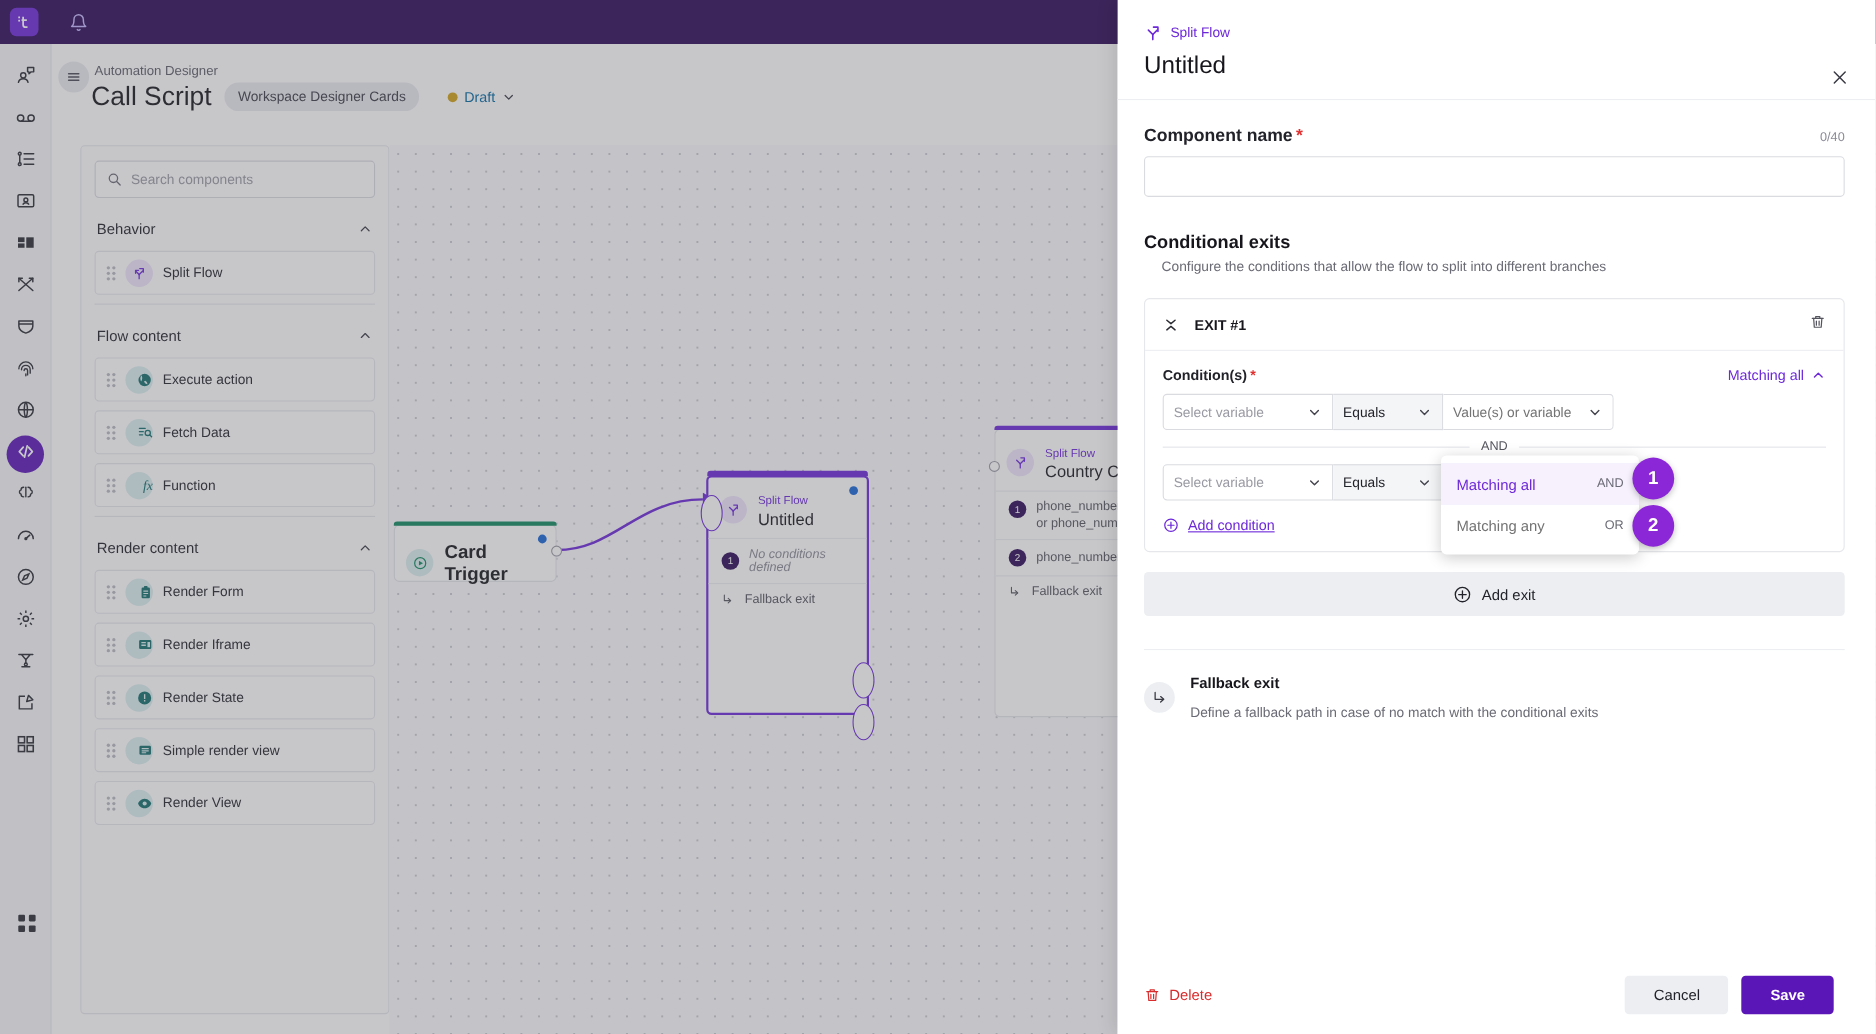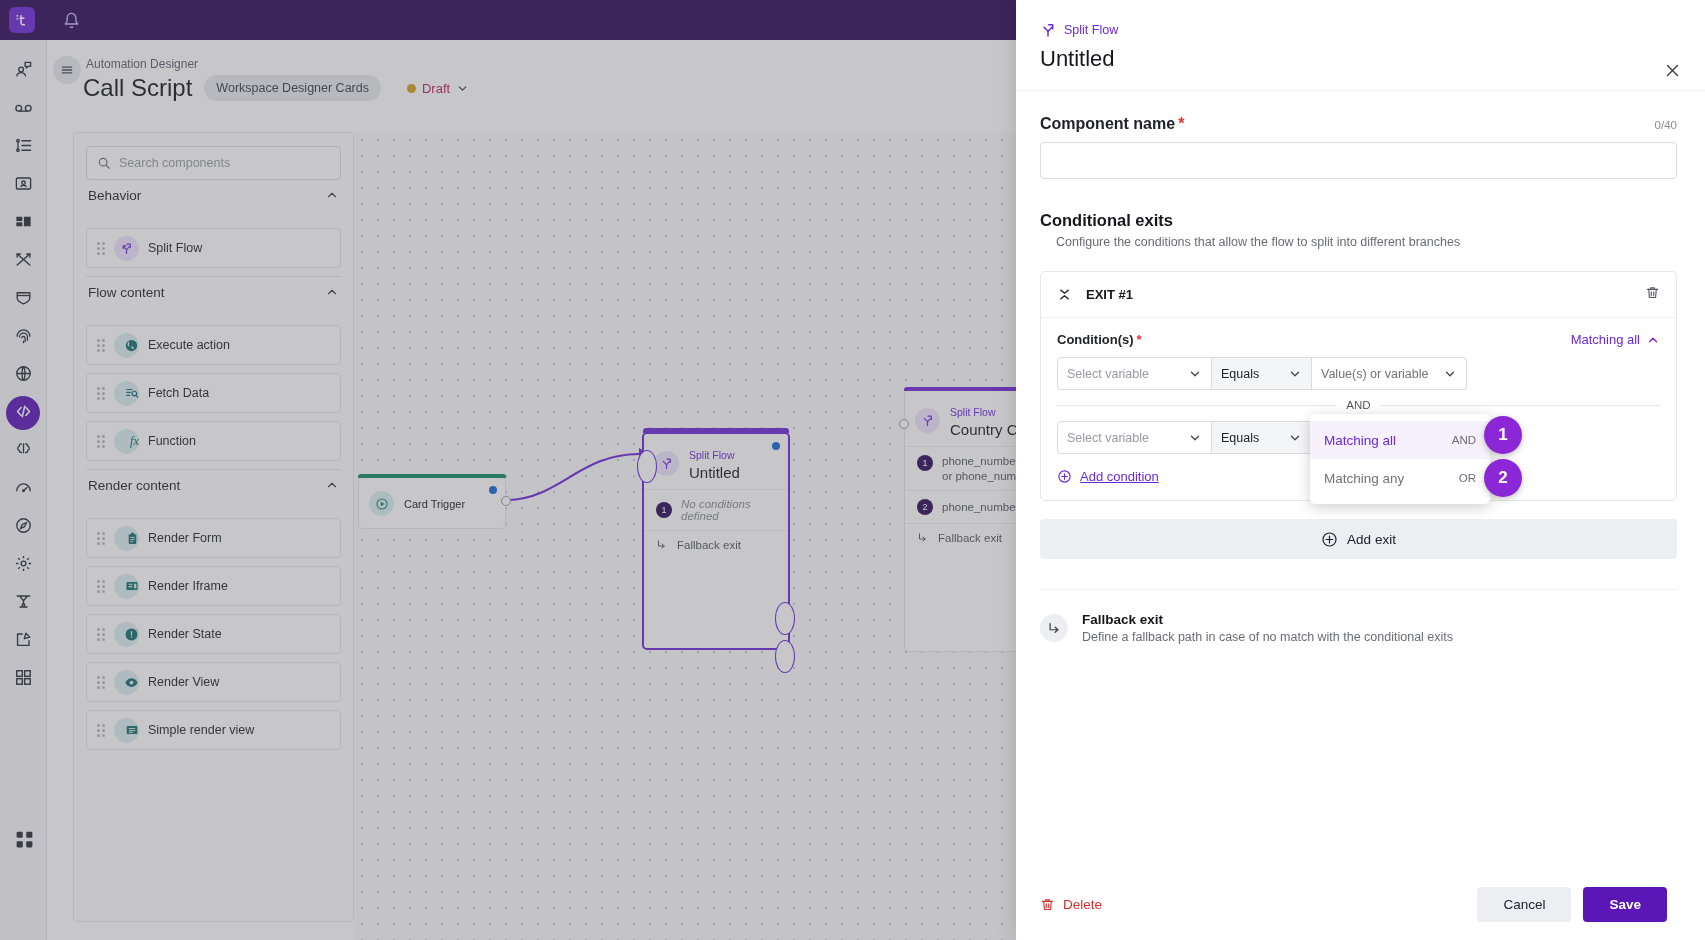--- a/index.html
+++ b/index.html
@@ -72,35 +72,35 @@
   }
   .crumb { position: absolute; left: 39px; top: 17px; font-size: 12px; color: #5d5d69; }
   .title-line { position: absolute; left: 36px; top: 34px; display: flex; align-items: center; gap: 12px; }
   .big-title { font-size: 24px; font-weight: 400; color: #16161c; }
   .ws-chip {
     background: #e9eaee; border-radius: 14px; padding: 6px 12px;
     font-size: 12.5px; color: #3c3c47;
   }
   .draft-wrap { display: flex; align-items: center; gap: 6px; margin-left: 14px; }
   .draft-dot { width: 9px; height: 9px; border-radius: 50%; background: #d0a214; }
-  .draft-txt { font-size: 13px; color: #be185d; }
+  .draft-txt { font-size: 13px; color: #0369a1; }
 
   
   .comp-panel {
     position: absolute; left: 26px; top: 92px; width: 281px; height: 790px;
     background: #fdfdfd; border: 1px solid #e6e7eb; border-radius: 4px;
     overflow: hidden;
   }
   .search-box {
     margin: 13px 12px 0 12px; height: 34px; border: 1px solid #d9dbe0; border-radius: 4px;
     display: flex; align-items: center; gap: 8px; padding: 0 10px; background: #fff;
   }
   .search-ph { font-size: 12.5px; color: #9a9aa4; }
   .cat-head {
-    display: flex; justify-content: space-between;
+    display: flex; align-items: center; justify-content: space-between;
     padding: 0 14px; height: 40px; margin-top: 8px;
   }
   .cat-title { font-size: 13.5px; color: #1f1f27; }
   .comp-item {
     margin: 0 12px 8px 12px; height: 40px; background: #fff;
     border: 1px solid #e6e7eb; border-radius: 4px;
     display: flex; align-items: center; gap: 9px; padding: 0 10px;
   }
   .drag-dots { display: grid; grid-template-columns: 3px 3px; gap: 2px; }
   .drag-dots i { width: 3px; height: 3px; background: #b7b8c0; border-radius: 50%; display:block; }
@@ -208,21 +208,21 @@
     font-size: 13.5px; color: #22222a; cursor: pointer;
   }
 
   .hr { height: 1px; background: #eceef1; margin-top: 30px; }
   .fallback-row { display: flex; align-items: center; gap: 14px; margin-top: 22px; }
   .fb-circle {
     width: 28px; height: 28px; border-radius: 50%; background: #eceef1;
     display: flex; align-items: center; justify-content: center; color: #3b3b45; flex: 0 0 28px;
   }
   .fb-title { font-size: 13.5px; color: #16161c; font-weight: 600; }
-  .fb-sub { font-size: 12.5px; color: #6b6b76; margin-top: 3px; }
+  .fb-sub { font-size: 12.5px; color: #6b6b76; margin-top: 13px; }
 
   .rp-footer {
     position: absolute; left: 0; right: 10px; bottom: 0; height: 72px;
     display: flex; align-items: center; padding: 0 28px 0 24px;
   }
   .del-btn { display: flex; align-items: center; gap: 8px; color: #d92d2d; font-size: 13.5px; cursor: pointer; }
   .foot-spacer { flex: 1; }
   .btn-cancel {
     background: #eceef1; color: #22222a; border-radius: 4px; font-size: 13.5px;
     padding: 10px 26px; margin-right: 12px; cursor: pointer;
@@ -661,63 +661,63 @@
       <div class="comp-item">
         <span class="drag-dots">
             <i></i>
             <i></i>
             <i></i>
             <i></i>
             <i></i>
             <i></i>
           </span>
         <span class="ic-circle ic-teal">
+          <svg width="14" height="14" viewBox="0 0 24 24" fill="currentColor">
+              <rect x="3" y="5" width="18" height="14" rx="2"></rect>
+              <path d="M6.5 9.5h11M6.5 13h11M6.5 16h7" stroke="#dbeeee" stroke-width="1.7"></path>
+            </svg>
+        </span>
+        <span class="comp-label">Simple render view</span>
+      </div>
+      <div class="comp-item">
+        <span class="drag-dots">
+            <i></i>
+            <i></i>
+            <i></i>
+            <i></i>
+            <i></i>
+            <i></i>
+          </span>
+        <span class="ic-circle ic-teal">
           <svg width="15" height="15" viewBox="0 0 24 24" fill="currentColor">
               <path d="M12 5C6.5 5 2.5 10 2.5 12S6.5 19 12 19s9.5-5 9.5-7S17.5 5 12 5z"></path>
               <circle cx="12" cy="12" r="3" fill="#dbeeee"></circle>
             </svg>
         </span>
         <span class="comp-label">Render View</span>
-      </div>
-      <div class="comp-item">
-        <span class="drag-dots">
-            <i></i>
-            <i></i>
-            <i></i>
-            <i></i>
-            <i></i>
-            <i></i>
-          </span>
-        <span class="ic-circle ic-teal">
-          <svg width="14" height="14" viewBox="0 0 24 24" fill="currentColor">
-              <rect x="3" y="5" width="18" height="14" rx="2"></rect>
-              <path d="M6.5 9.5h11M6.5 13h11M6.5 16h7" stroke="#dbeeee" stroke-width="1.7"></path>
-            </svg>
-        </span>
-        <span class="comp-label">Simple render view</span>
       </div>
     </div>
 
     <div class="canvas">
 
       <svg style="position:absolute;left:0;top:0;width:100%;height:100%;pointer-events:none;" aria-hidden="true">
         <path d="M152 368 C 205 368, 225 322, 285 322" stroke="#6d28d9" stroke-width="2.2" fill="none"></path>
         <polygon points="285,316 296,322 285,328" fill="#6d28d9"></polygon>
       </svg>
 
       <div class="node" style="left:4px; top:345px; width:148px; height:52px;">
         <div class="node-top-bar" style="background:#10885e;"></div>
         <div class="node-head" style="padding:13px 10px;">
           <span class="ic-circle" style="background:#dbeeee;color:#10885e;">
             <svg width="14" height="14" viewBox="0 0 24 24" fill="none" stroke="currentColor" stroke-width="1.9">
                 <circle cx="12" cy="12" r="8.6"></circle>
                 <polygon points="10,8.3 16.4,12 10,15.7" fill="currentColor" stroke="none"></polygon>
               </svg>
           </span>
-          <span class="node-name" style="font-size:11px;">Card Trigger</span>
+          <span class="node-name" style="font-size:17px;font-weight:bold;">Card Trigger</span>
         </div>
         <span class="blue-dot" style="right:8px; top:8px;"></span>
         <span class="port" style="right:-6px; top:18px;"></span>
       </div>
 
       <div class="node" style="left:288px; top:300px; width:148px; height:218px; border:2.2px solid #6d28d9; background:#fff;">
         <div class="node-top-bar" style="background:#6d28d9; top:-6px; height:5px;"></div>
         <div class="node-head" style="padding:11px 10px 8px 10px;">
           <span class="ic-circle ic-purple">
             <svg width="13" height="13" viewBox="0 0 24 24" fill="none" stroke="currentColor" stroke-width="2.2" stroke-linecap="round" stroke-linejoin="round">

